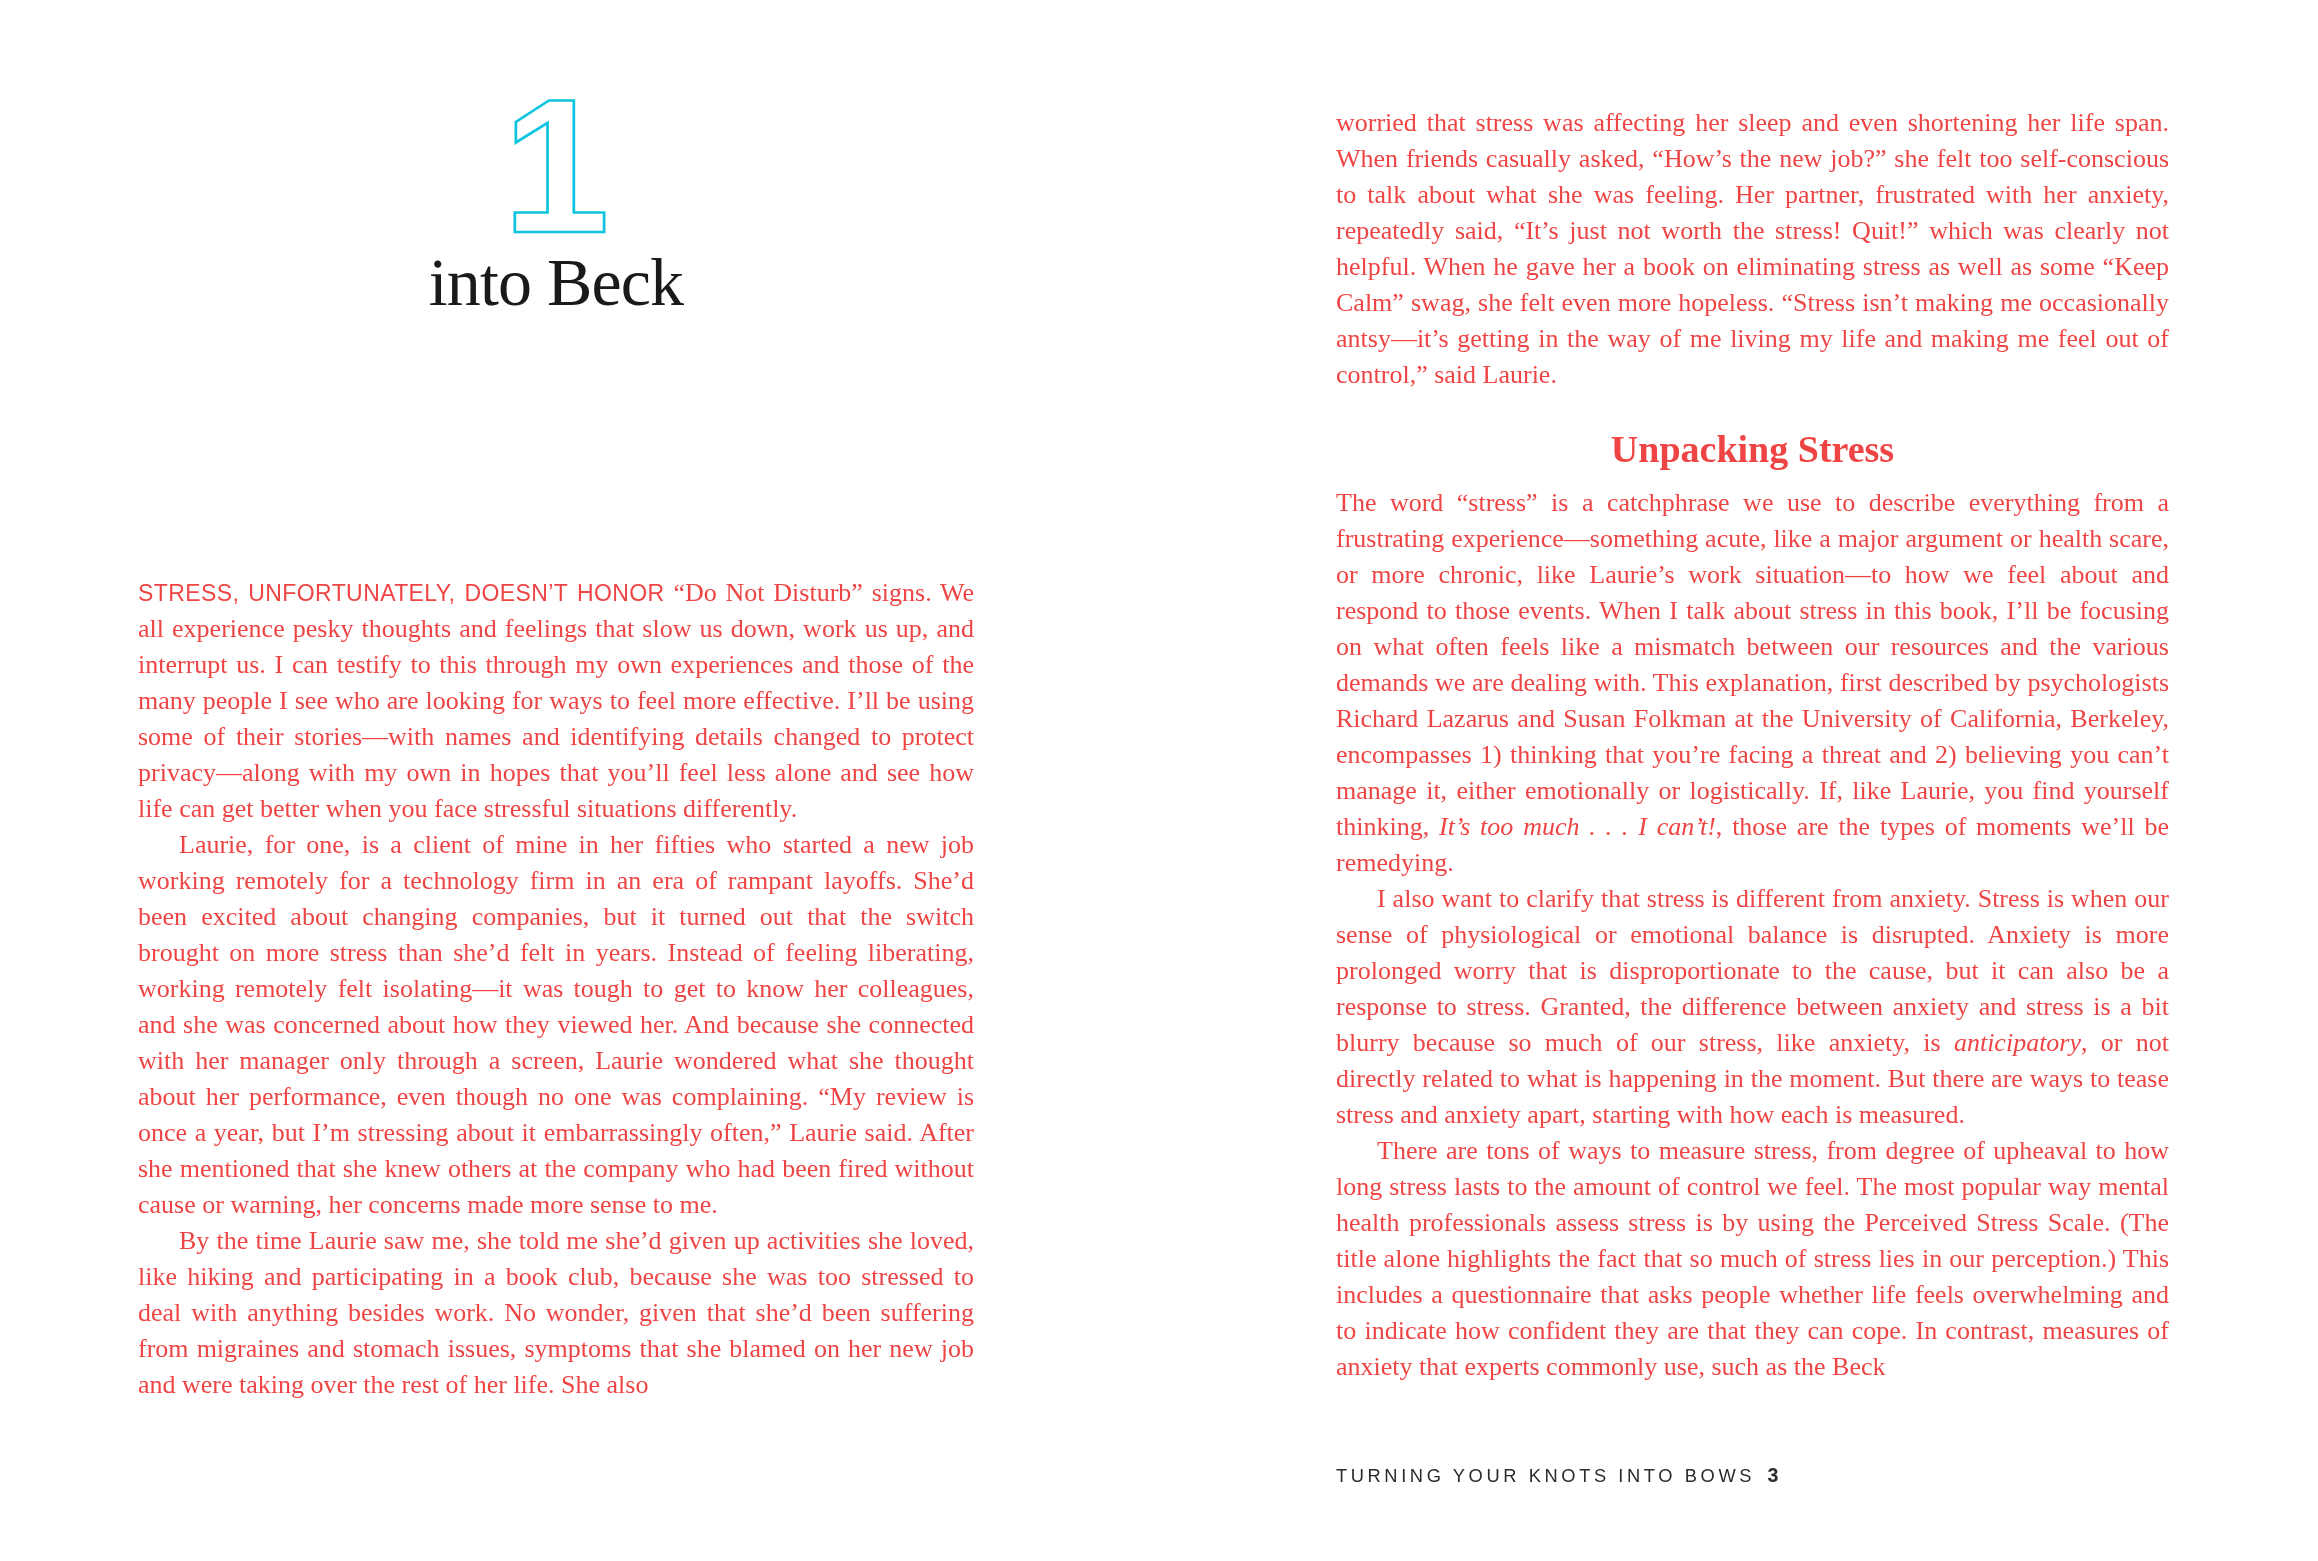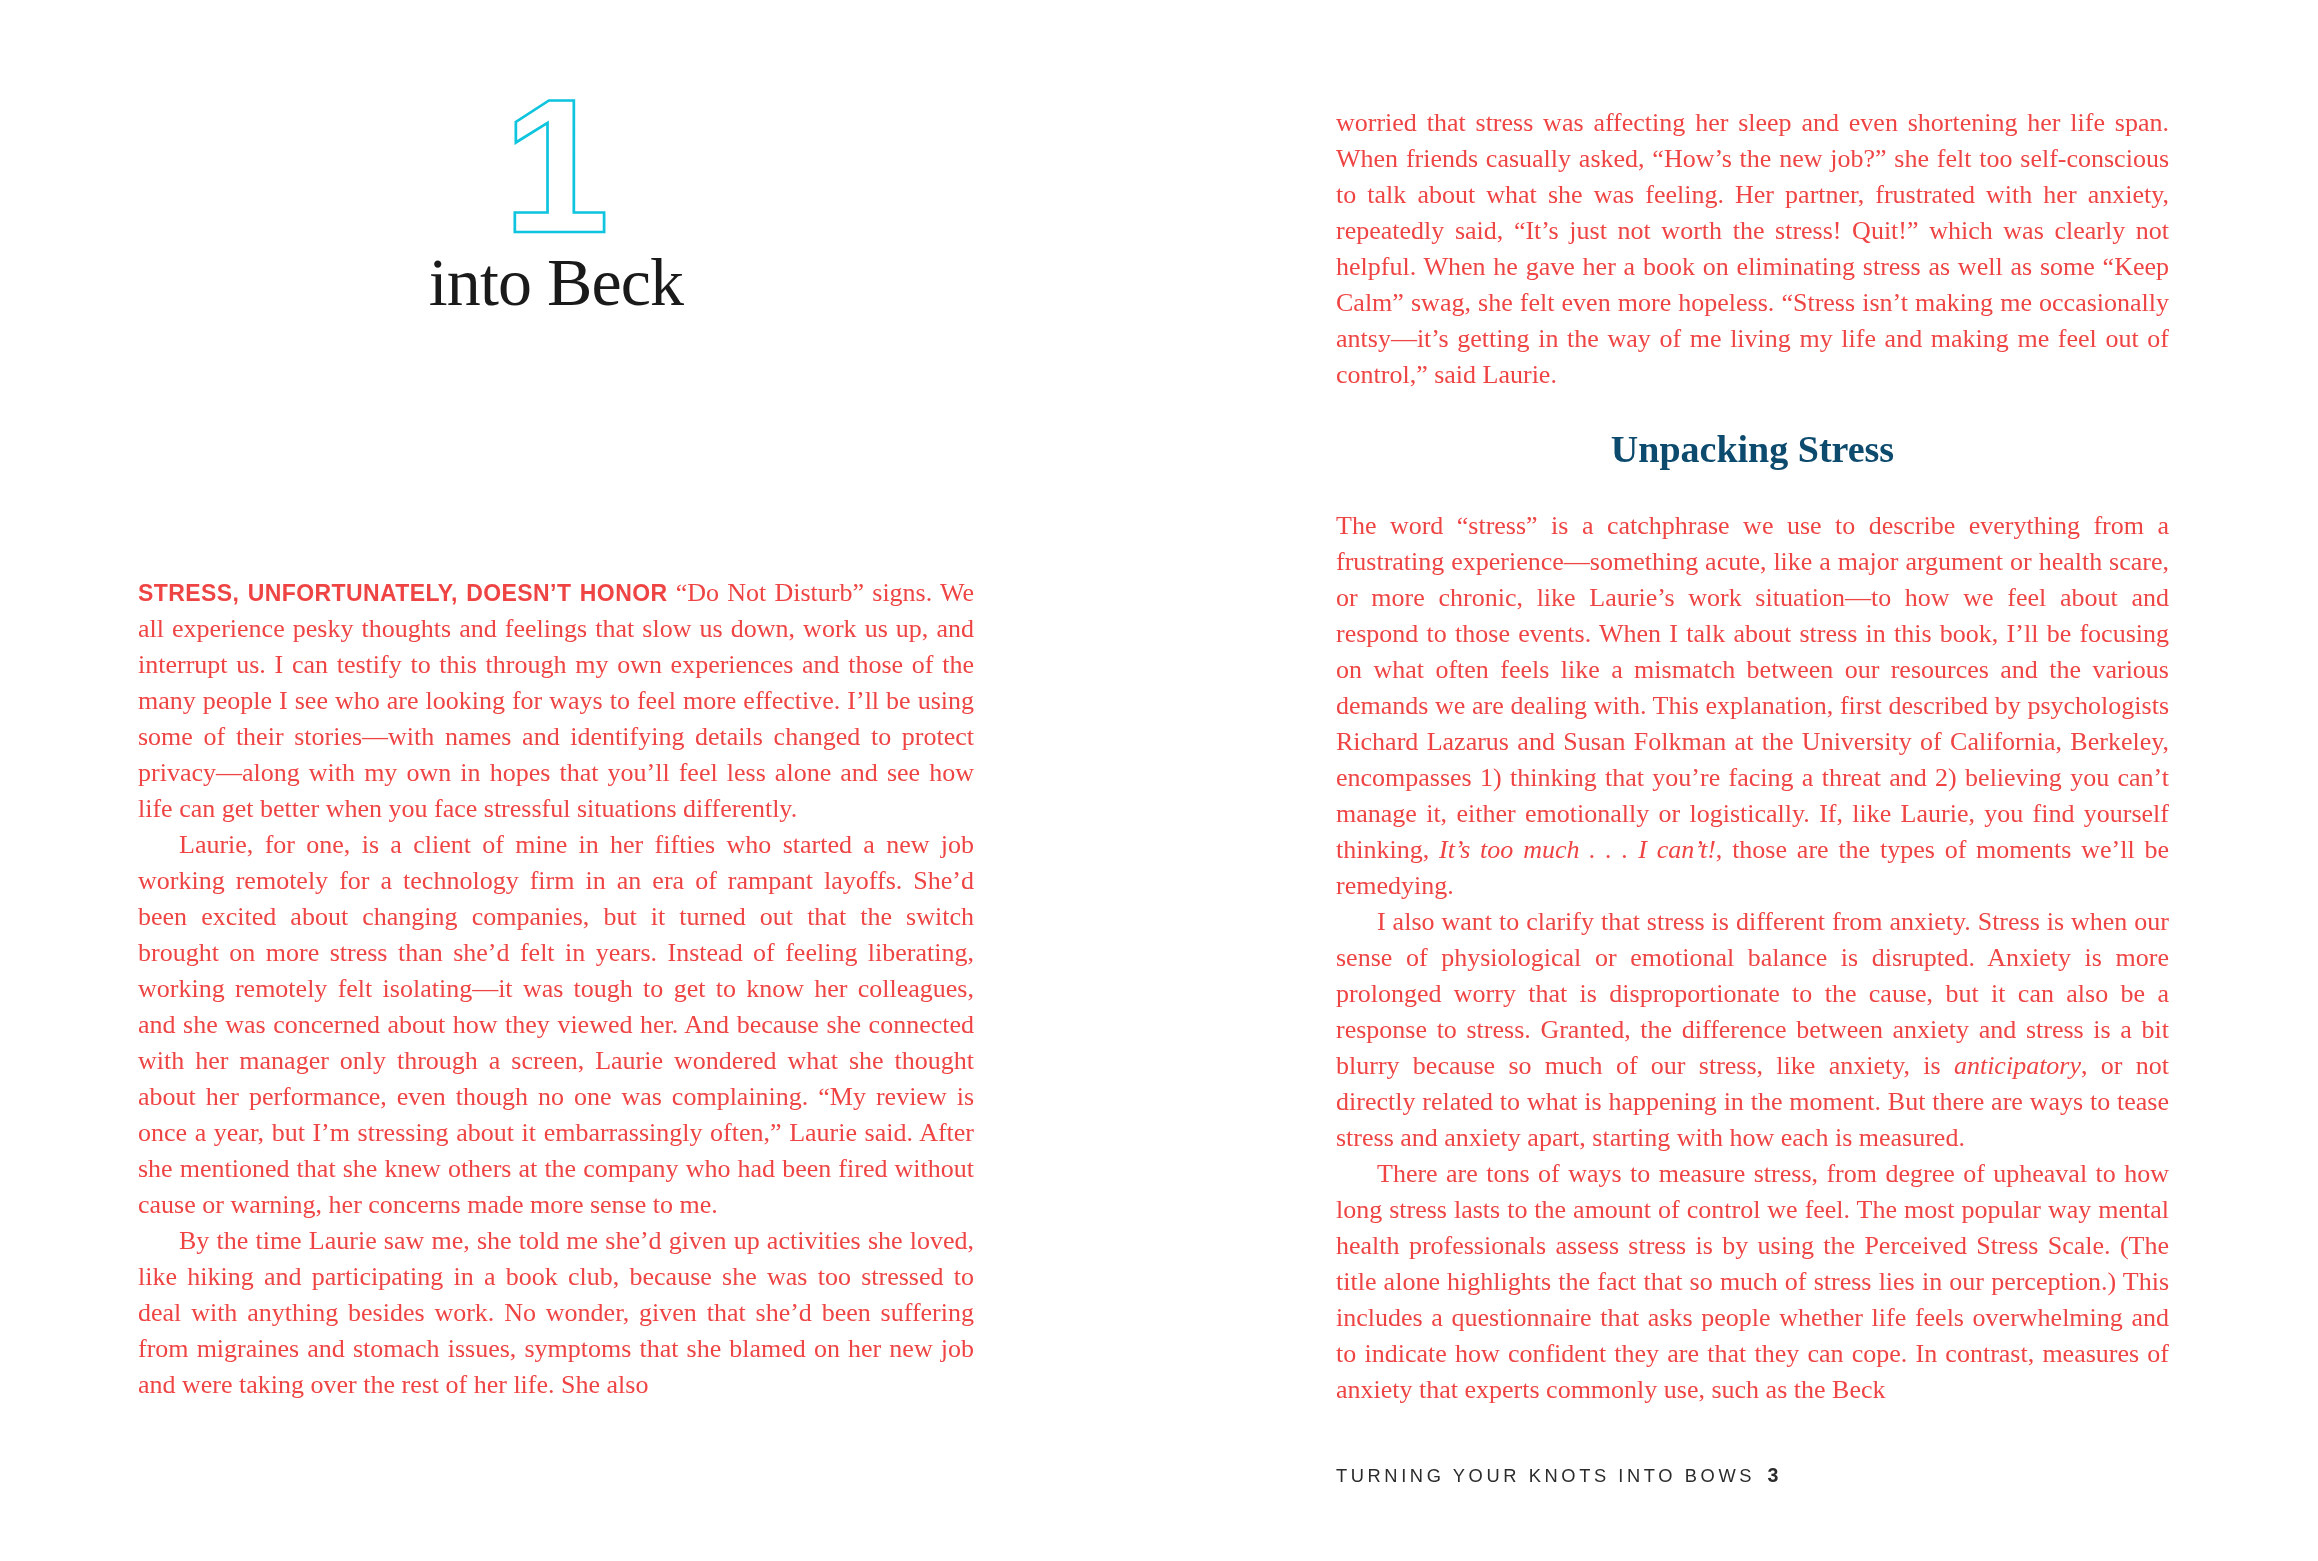--- a/index.html
+++ b/index.html
@@ -32,31 +32,31 @@
 
   p.body {
     font-size: 26px; line-height: 36px;
     text-align: justify;
     color: #ef4444;
   }
   p.body.indent { text-indent: 41px; }
 
   .lead-in {
     font-family: "Liberation Sans", sans-serif;
-    font-weight: 700;
+    font-weight: 400;
     font-size: 23px;
     letter-spacing: 0.4px;
   }
   .italic { font-style: italic; }
 
   .section-heading {
     font-size: 38px; font-weight: 700;
     text-align: center;
-    margin-top: 34px; margin-bottom: 37px;
-    color: #0c4a6e;
+    margin-top: 34px; margin-bottom: 14px;
+    color: #ef4444;
   }
 
   .running-footer {
     position: absolute; top: 1464px; left: 0; right: 1.8px;
     text-align: left;
     font-family: "Liberation Sans", sans-serif;
     font-size: 18.3px;
     letter-spacing: 3.6px;
     color: #2b2b2b;
     white-space: nowrap;

